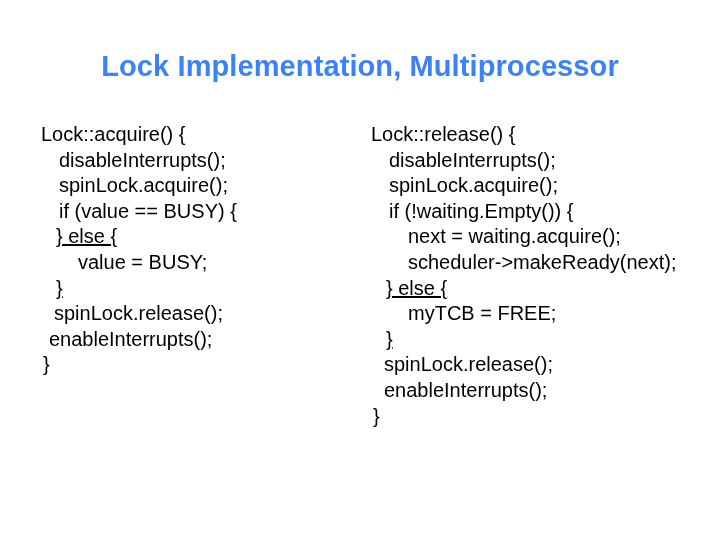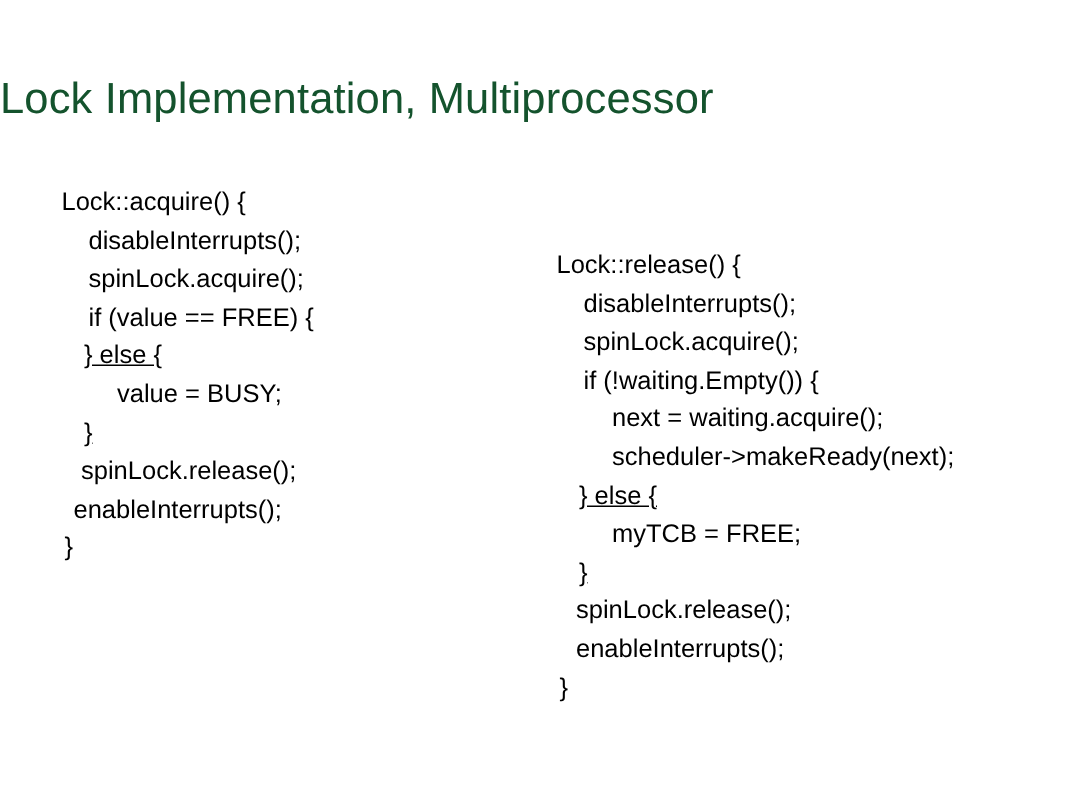--- a/index.html
+++ b/index.html
@@ -23,43 +23,43 @@
     width: 720px;
     height: 540px;
     background: #ffffff;
   }
 
   #slide-title {
     position: absolute;
     left: 0;
     top: 48px;
     width: 720px;
-    text-align: left;
+    text-align: center;
     font-size: 29px;
-    font-weight: 400;
+    font-weight: 700;
     line-height: 36px;
     letter-spacing: 0.1px;
-    color: #14532d;
+    color: #3b82f6;
     white-space: nowrap;
     font-stretch: condensed;
   }
 
   .code-column {
     position: absolute;
     top: 122px;
-    font-size: 17px;
+    font-size: 20px;
     line-height: 25.6px;
     font-weight: 400;
     color: #000000;
     white-space: nowrap;
     font-stretch: condensed;
   }
 
   #code-left  { left: 41px;  width: 320px; }
-  #code-right { left: 371px; width: 340px; margin-top: 42px; }
+  #code-right { left: 371px; width: 340px; }
 
   .code-line {
     display: block;
     height: 25.6px;
     white-space: pre;
   }
 
   
   .ind-0  { padding-left: 0px; }
   .ind-1  { padding-left: 18px; }
@@ -73,21 +73,21 @@
 <body>
 
 <div id="slide">
 
   <div id="slide-title">Lock Implementation, Multiprocessor</div>
 
   <div id="code-left" class="code-column">
       <span class="code-line ind-0">Lock::acquire() {</span>
       <span class="code-line ind-1">disableInterrupts();</span>
       <span class="code-line ind-1">spinLock.acquire();</span>
-      <span class="code-line ind-1">if (value == FREE) {</span>
+      <span class="code-line ind-1">if (value == BUSY) {</span>
       <span class="code-line ind-b1">} else {</span>
       <span class="code-line ind-2">value = BUSY;</span>
       <span class="code-line ind-b1">}</span>
       <span class="code-line ind-b2">spinLock.release();</span>
       <span class="code-line ind-b3">enableInterrupts();</span>
       <span class="code-line ind-b4">}</span>
     </div>
 
   <div id="code-right" class="code-column">
       <span class="code-line ind-0">Lock::release() {</span>

